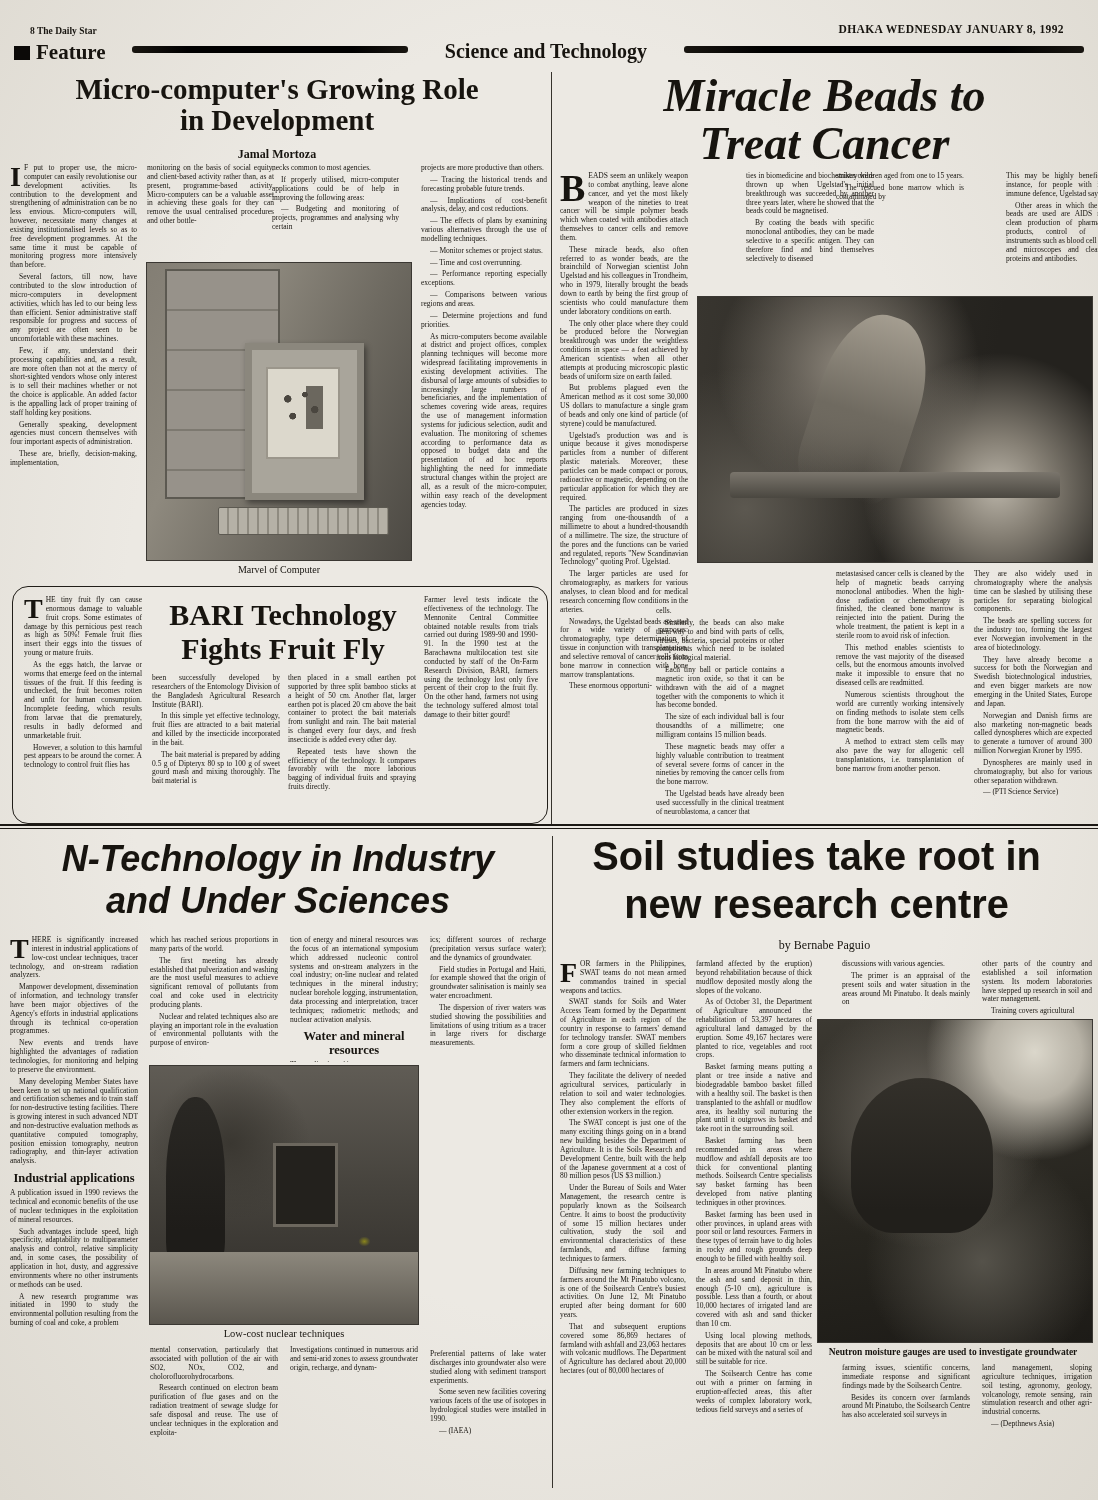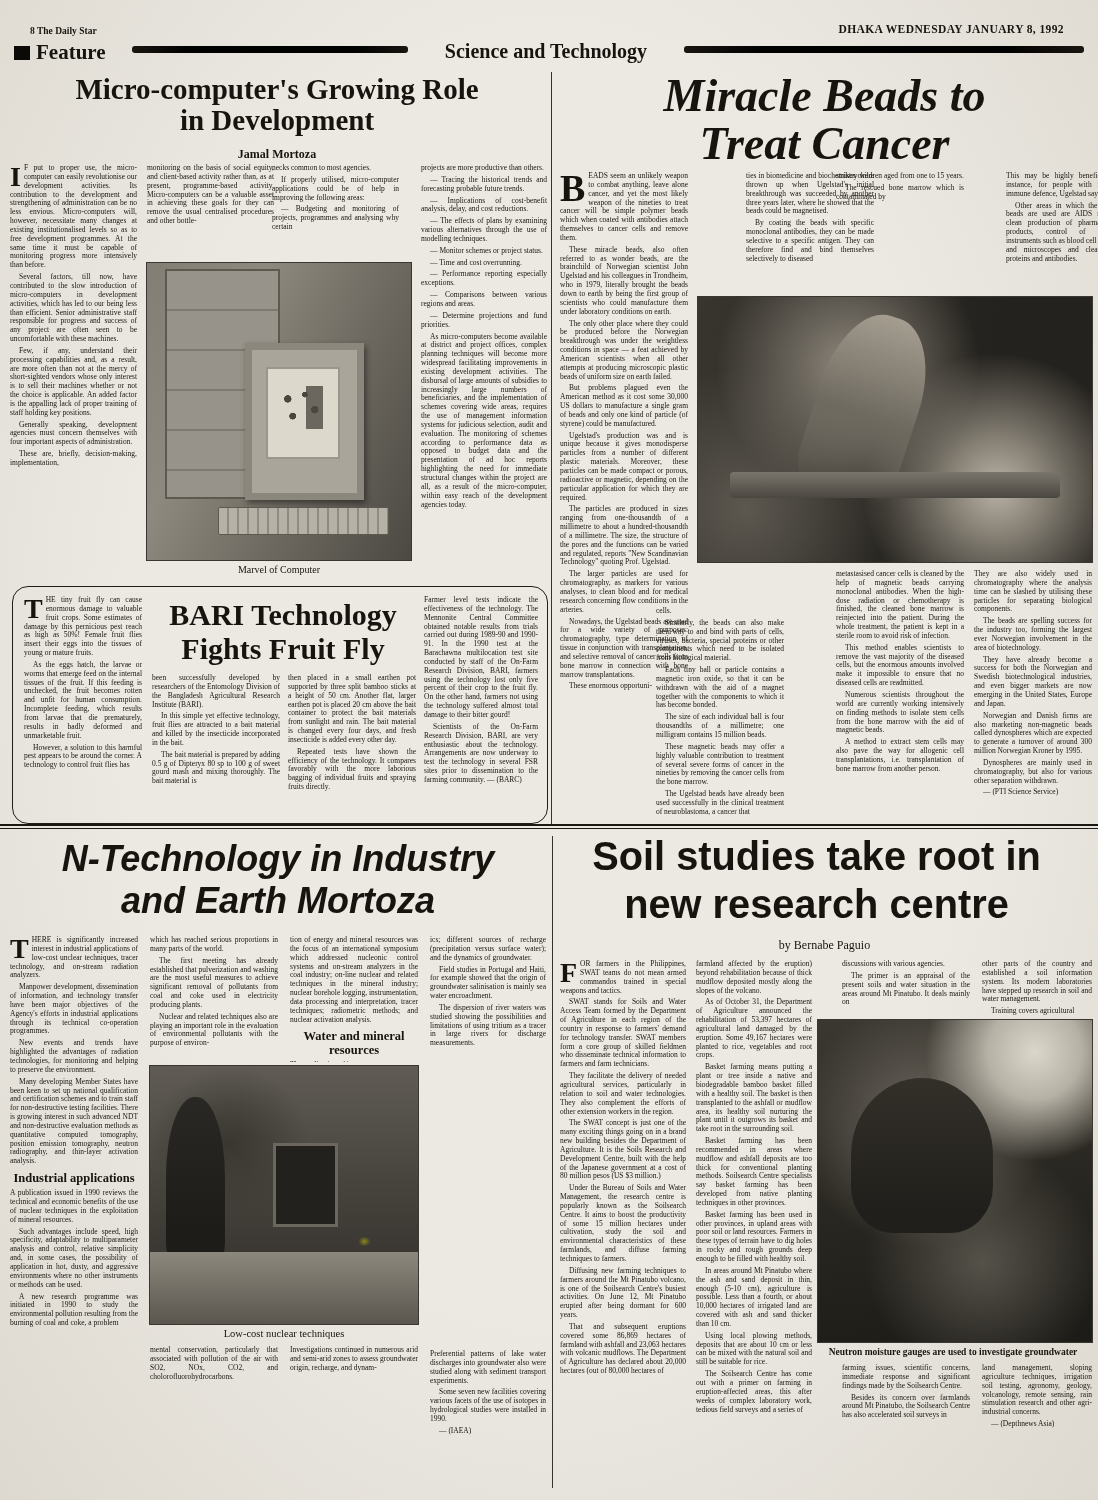--- a/index.html
+++ b/index.html
@@ -126,21 +126,20 @@
     <p>been successfully developed by researchers of the Entomology Division of the Bangladesh Agricultural Research Institute (BARI).</p>
     <p>In this simple yet effective technology, fruit flies are attracted to a bait material and killed by the insecticide incorporated in the bait.</p>
     <p>The bait material is prepared by adding 0.5 g of Dipteryx 80 sp to 100 g of sweet gourd mash and mixing thoroughly. The bait material is</p>
   </div>
 <div class="abs col" style="left:288px;top:674px;width:128px;height:142px;">
     <p>then placed in a small earthen pot supported by three split bamboo sticks at a height of 50 cm. Another flat, larger earthen pot is placed 20 cm above the bait container to protect the bait materials from sunlight and rain. The bait material is changed every four days, and fresh insecticide is added every other day.</p>
     <p>Repeated tests have shown the efficiency of the technology. It compares favorably with the more laborious bagging of individual fruits and spraying fruits directly.</p>
   </div>
 <div class="abs col" style="left:424px;top:596px;width:114px;height:220px;">
     <p>Farmer level tests indicate the effectiveness of the technology. The Mennonite Central Committee obtained notable results from trials carried out during 1989-90 and 1990-91. In the 1990 test at the Barachawna multilocation test site conducted by staff of the On-Farm Research Division, BARI, farmers using the technology lost only five percent of their crop to the fruit fly. On the other hand, farmers not using the technology suffered almost total damage to their bitter gourd!</p>
-    <p>Scientists of the On-Farm Research Division, BARI, are very enthusiastic about the technology. Arrangements are now underway to test the technology in several FSR sites prior to dissemination to the farming community. — (BARC)</p>
   </div>
 
 <div class="vrule" style="left:551px;top:72px;height:752px;"></div>
 
 <div class="abs serif-head" style="left:557px;top:72px;width:535px;font-size:46px;font-weight:600;line-height:1.04;font-style:italic;">
   <div>Miracle Beads to</div>
   <div>Treat Cancer</div>
 </div>
 
 <div class="abs col" style="left:560px;top:172px;width:128px;height:640px;">
@@ -186,21 +185,21 @@
     <p>Norwegian and Danish firms are also marketing non-magnetic beads called dynospheres which are expected to generate a turnover of around 300 million Norwegian Kroner by 1995.</p>
     <p>Dynospheres are mainly used in chromatography, but also for various other separation withdrawn.</p>
     <p>— (PTI Science Service)</p>
   </div>
 
 <div class="hrule" style="top:824px;height:2px;"></div>
 <div class="hrule" style="top:828px;height:1px;"></div>
 
 <div class="abs serif-head sans" style="left:8px;top:838px;width:540px;font-size:36px;font-style:italic;line-height:1.18;">
   <div>N-Technology in Industry</div>
-  <div>and Earth Mortoza</div>
+  <div>and Under Sciences</div>
 </div>
 
 <div class="abs col" style="left:10px;top:936px;width:128px;height:548px;">
   <span class="dropcap">T</span>
   <span><p>HERE is significantly increased interest in industrial applications of low-cost unclear techniques, tracer technology, and on-stream radiation analyzers.</p><p>Manpower development, dissemination of information, and technology transfer have been major objectives of the Agency's efforts in industrial applications through its technical co-operation programmes.</p><p>New events and trends have highlighted the advantages of radiation technologies, for monitoring and helping to preserve the environment.</p><p>Many developing Member States have been keen to set up national qualification and certification schemes and to train staff for non-destructive testing facilities. There is growing interest in such advanced NDT and non-destructive evaluation methods as quantitative computed tomography, position emission tomography, neutron radiography, and thin-layer activation analysis.</p></span>
   <div class="subhead">Industrial applications</div>
   <span><p>A publication issued in 1990 reviews the technical and economic benefits of the use of nuclear techniques in the exploitation of mineral resources.</p><p>Such advantages include speed, high specificity, adaptability to multiparameter analysis and control, relative simplicity and, in some cases, the possibility of application in hot, dusty, and aggressive environments where no other instruments or methods can be used.</p><p>A new research programme was initiated in 1990 to study the environmental pollution resulting from the burning of coal and coke, a problem</p></span>
 </div>
 <div class="abs col" style="left:150px;top:936px;width:128px;height:126px;">
     <p>which has reached serious proportions in many parts of the world.</p>
@@ -220,20 +219,21 @@
 
 <div id="photo3" class="photo" style="left:150px;top:1066px;width:268px;height:258px;">
   <div class="p3-person"></div>
   <div class="p3-monitor"></div>
   <div class="p3-bench"></div>
 </div>
 <div class="abs caption" style="left:150px;top:1328px;width:268px;font-size:10.5px;">Low-cost nuclear techniques</div>
 
 <div class="abs col" style="left:150px;top:1346px;width:128px;height:140px;">
     <p>mental conservation, particularly that associated with pollution of the air with SO2, NOx, CO2, and cholorofluorohydrocarbons.</p>
+    <p>Research continued on electron beam purification of flue gases and on the radiation treatment of sewage sludge for safe disposal and reuse. The use of unclear techniques in the exploration and exploita-</p>
   </div>
 <div class="abs col" style="left:290px;top:1346px;width:128px;height:140px;">
     <p>Investigations continued in numerous arid and semi-arid zones to assess groundwater origin, recharge, and dynam-</p>
   </div>
 <div class="abs col" style="left:430px;top:1350px;width:116px;height:136px;">
     <p>Preferential patterns of lake water discharges into groundwater also were studied along with sediment transport experiments.</p>
     <p>Some seven new facilities covering various facets of the use of isotopes in hydrological studies were installed in 1990.</p>
     <p>— (IAEA)</p>
   </div>
 

